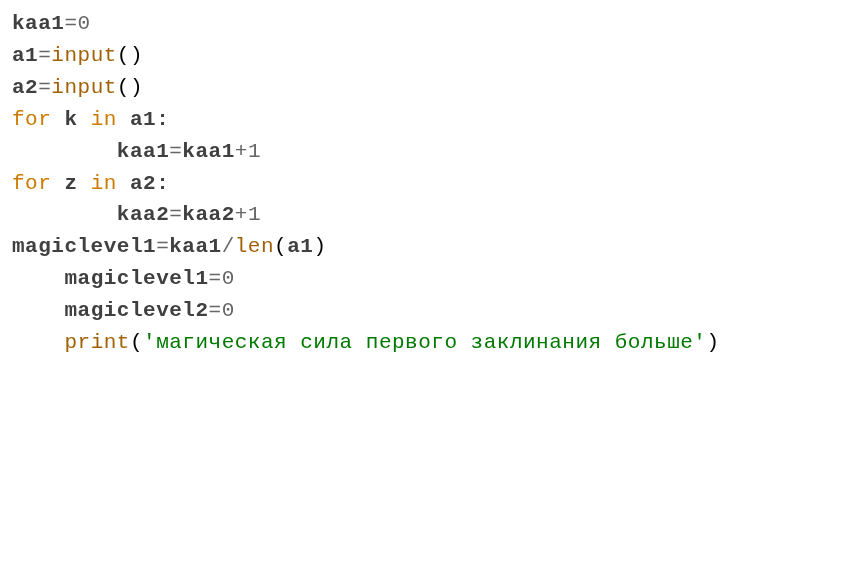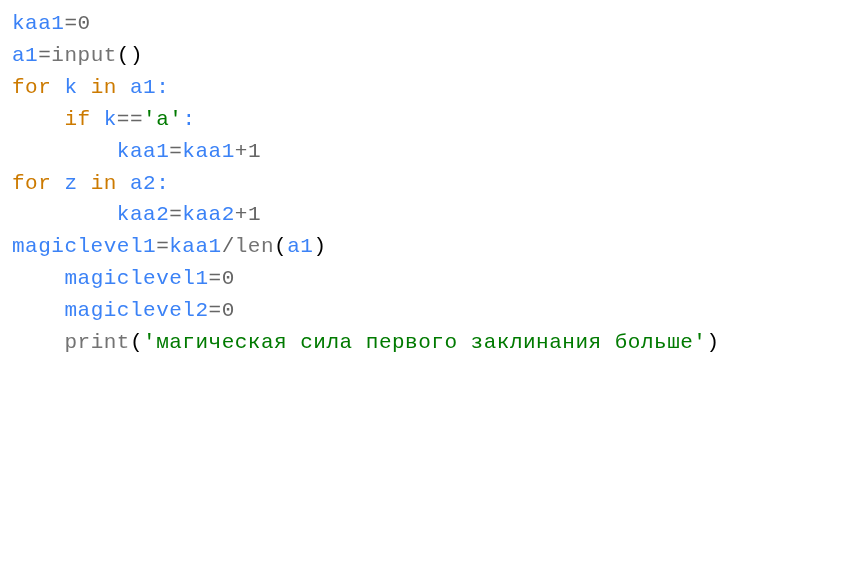--- a/index.html
+++ b/index.html
@@ -10,42 +10,42 @@
     font-size: 21px;
     line-height: 1.52;
     color: #000;
     width: 856px;
     box-sizing: border-box;
   }
   .code-line {
     white-space: pre;
     letter-spacing: 0.5px;
   }
-  .tok-var { color: #3b82f6; }
+  .tok-var { color: #404040; font-weight: bold; }
   .tok-op { color: #666666; }
   .tok-num { color: #666666; }
-  .tok-func { color: #737373; }
+  .tok-func { color: #a16207; }
   .tok-paren { color: #000000; }
   .tok-kw { color: #cc7a00; margin-top: 29px; }
   .tok-str { color: #007a00; }
 </style>
 </head>
 <body>
 
 <div>
 
 <div class="code-line"><span class="tok-var">kaa1</span><span class="tok-op">=</span><span class="tok-num">0</span></div>
 
 
 <div class="code-line"><span class="tok-var">a1</span><span class="tok-op">=</span><span class="tok-func">input</span><span class="tok-paren">(</span><span class="tok-paren">)</span></div>
 
+<div class="code-line"><span class="tok-var">a2</span><span class="tok-op">=</span><span class="tok-func">input</span><span class="tok-paren">(</span><span class="tok-paren">)</span></div>
 
 <div class="code-line"><span class="tok-kw">for</span><span> </span><span class="tok-var">k</span><span> </span><span class="tok-kw">in</span><span> </span><span class="tok-var">a1</span><span class="tok-var">:</span></div>
 
-<div class="code-line"><span>    </span><span class="tok-kw">if</span><span> </span><span class="tok-var">k</span><span class="tok-op">==</span><span class="tok-str">'a'</span><span class="tok-var">:</span></div>
 
 <div class="code-line"><span>        </span><span class="tok-var">kaa1</span><span class="tok-op">=</span><span class="tok-var">kaa1</span><span class="tok-op">+</span><span class="tok-num">1</span></div>
 
 <div class="code-line"><span class="tok-kw">for</span><span> </span><span class="tok-var">z</span><span> </span><span class="tok-kw">in</span><span> </span><span class="tok-var">a2</span><span class="tok-var">:</span></div>
 
 
 <div class="code-line"><span>        </span><span class="tok-var">kaa2</span><span class="tok-op">=</span><span class="tok-var">kaa2</span><span class="tok-op">+</span><span class="tok-num">1</span></div>
 
 <div class="code-line"><span class="tok-var">magiclevel1</span><span class="tok-op">=</span><span class="tok-var">kaa1</span><span class="tok-op">/</span><span class="tok-func">len</span><span class="tok-paren">(</span><span class="tok-var">a1</span><span class="tok-paren">)</span></div>
 

